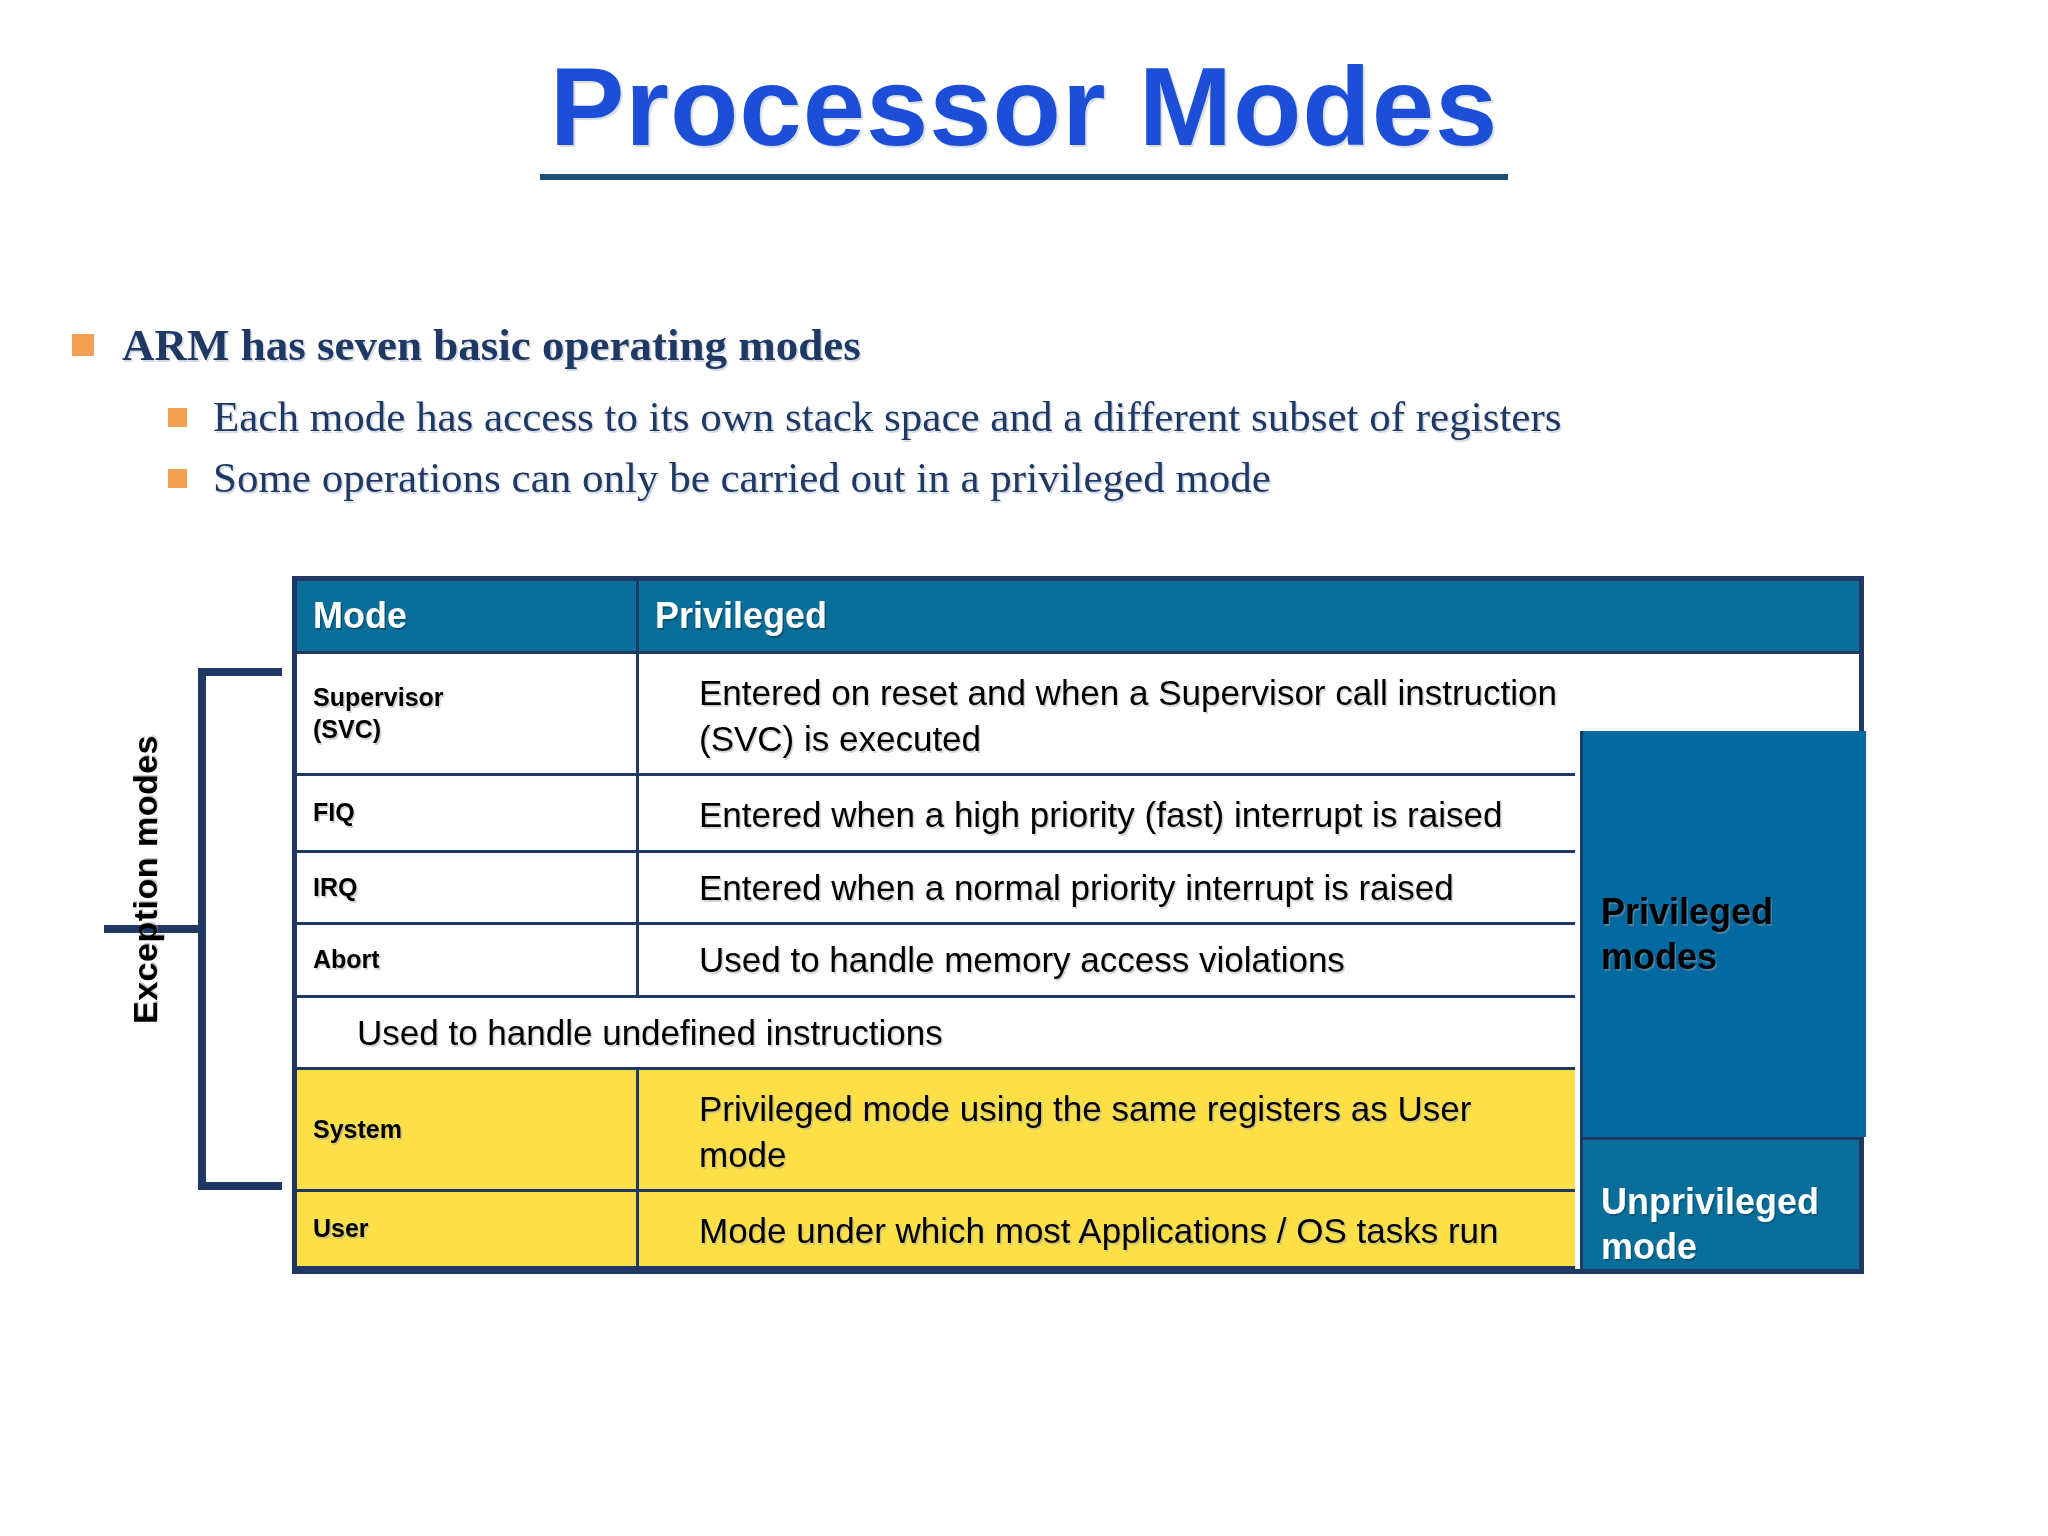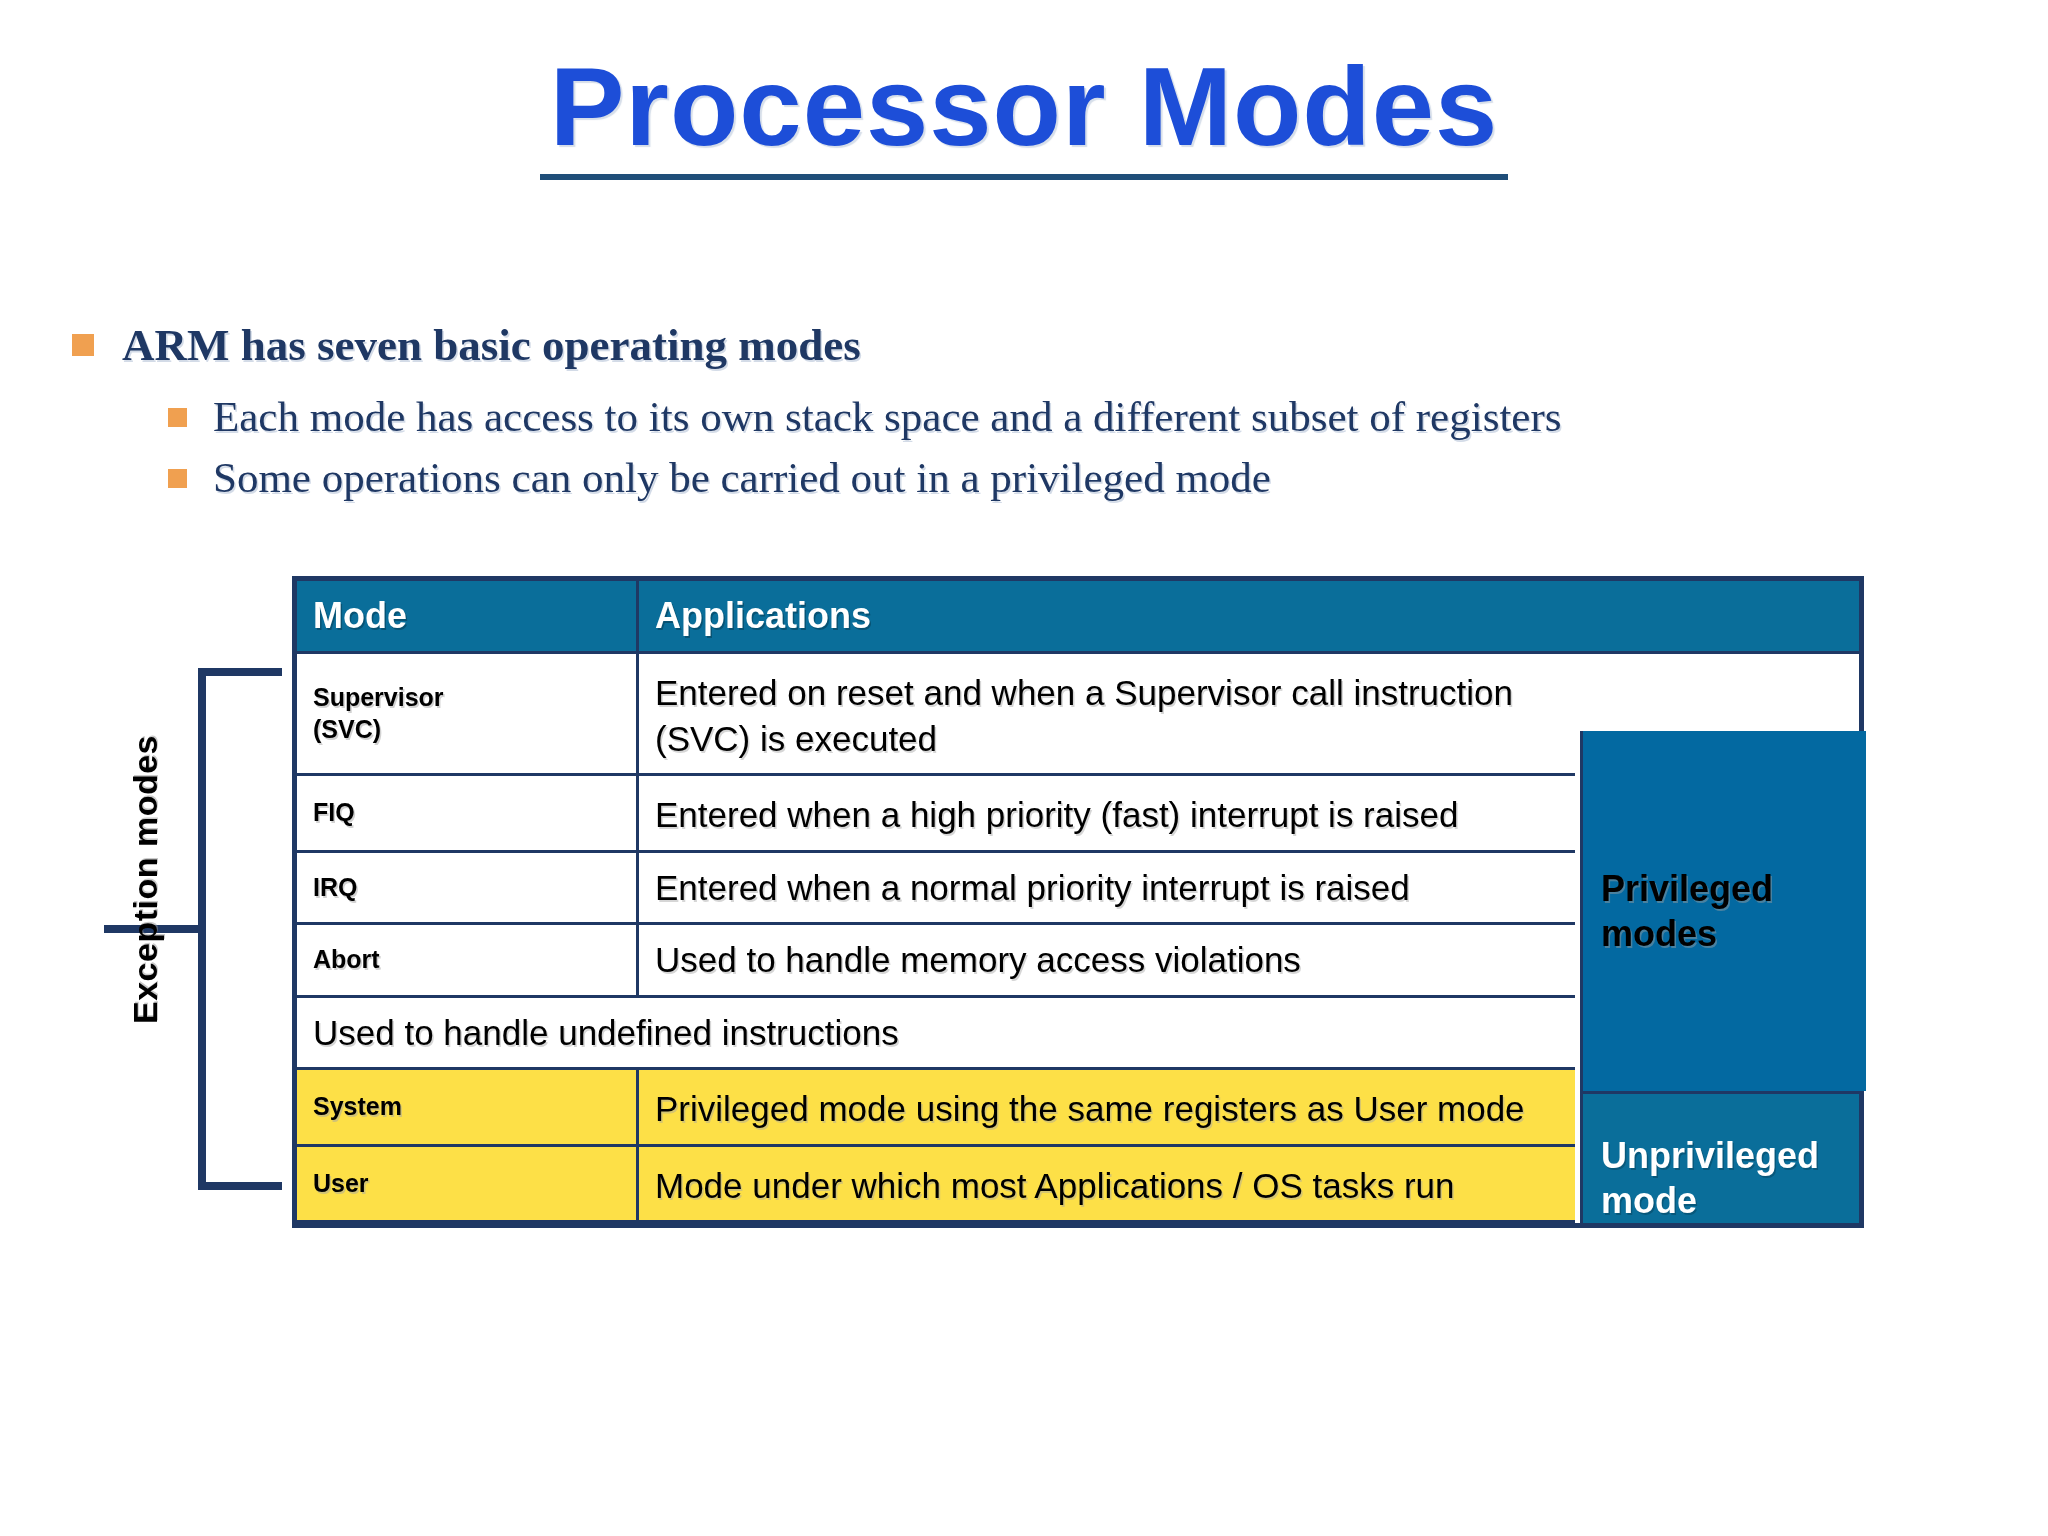--- a/index.html
+++ b/index.html
@@ -168,20 +168,21 @@
     color: #000000;
     line-height: 1.25;
     text-shadow: 1.5px 1.5px 0 rgba(165,165,165,0.5);
   }
   .desc-text {
     font-size: 35px;
     font-weight: 400;
     color: #000000;
     line-height: 1.3;
     text-shadow: 1.5px 1.5px 0 rgba(165,165,165,0.45);
+    margin-left: 44px;
   }
   .row-white .cell { background: #FFFFFF; }
   .row-blue  .cell { background: #fde047; }
 
   .cell-desc-top { align-items: flex-start; padding-top: 16px; }
 
   
   #priv-col {
     position: absolute;
     left: 1283px;
@@ -259,21 +260,21 @@
   <div class="brk-h-top"></div>
   <div class="brk-h-bot"></div>
   <div class="brk-h-mid"></div>
   <div id="exception-label">Exception modes</div>
 </div>
 
 <div id="modes-table">
 
   <div class="tbl-row hdr-row">
     <div class="cell col-mode">Mode</div>
-    <div class="cell col-desc">Applications</div>
+    <div class="cell col-desc">Privileged</div>
   </div>
 
   <div class="tbl-body">
 
     <div class="tbl-row body-row row-white">
       <div class="cell col-mode">
         <span class="mode-name"><span>Supervisor</span><br><span>(SVC)</span></span>
       </div>
       <div class="cell col-desc cell-desc-top">
         <span class="desc-text">Entered on reset and when a Supervisor call instruction (SVC) is executed</span>

